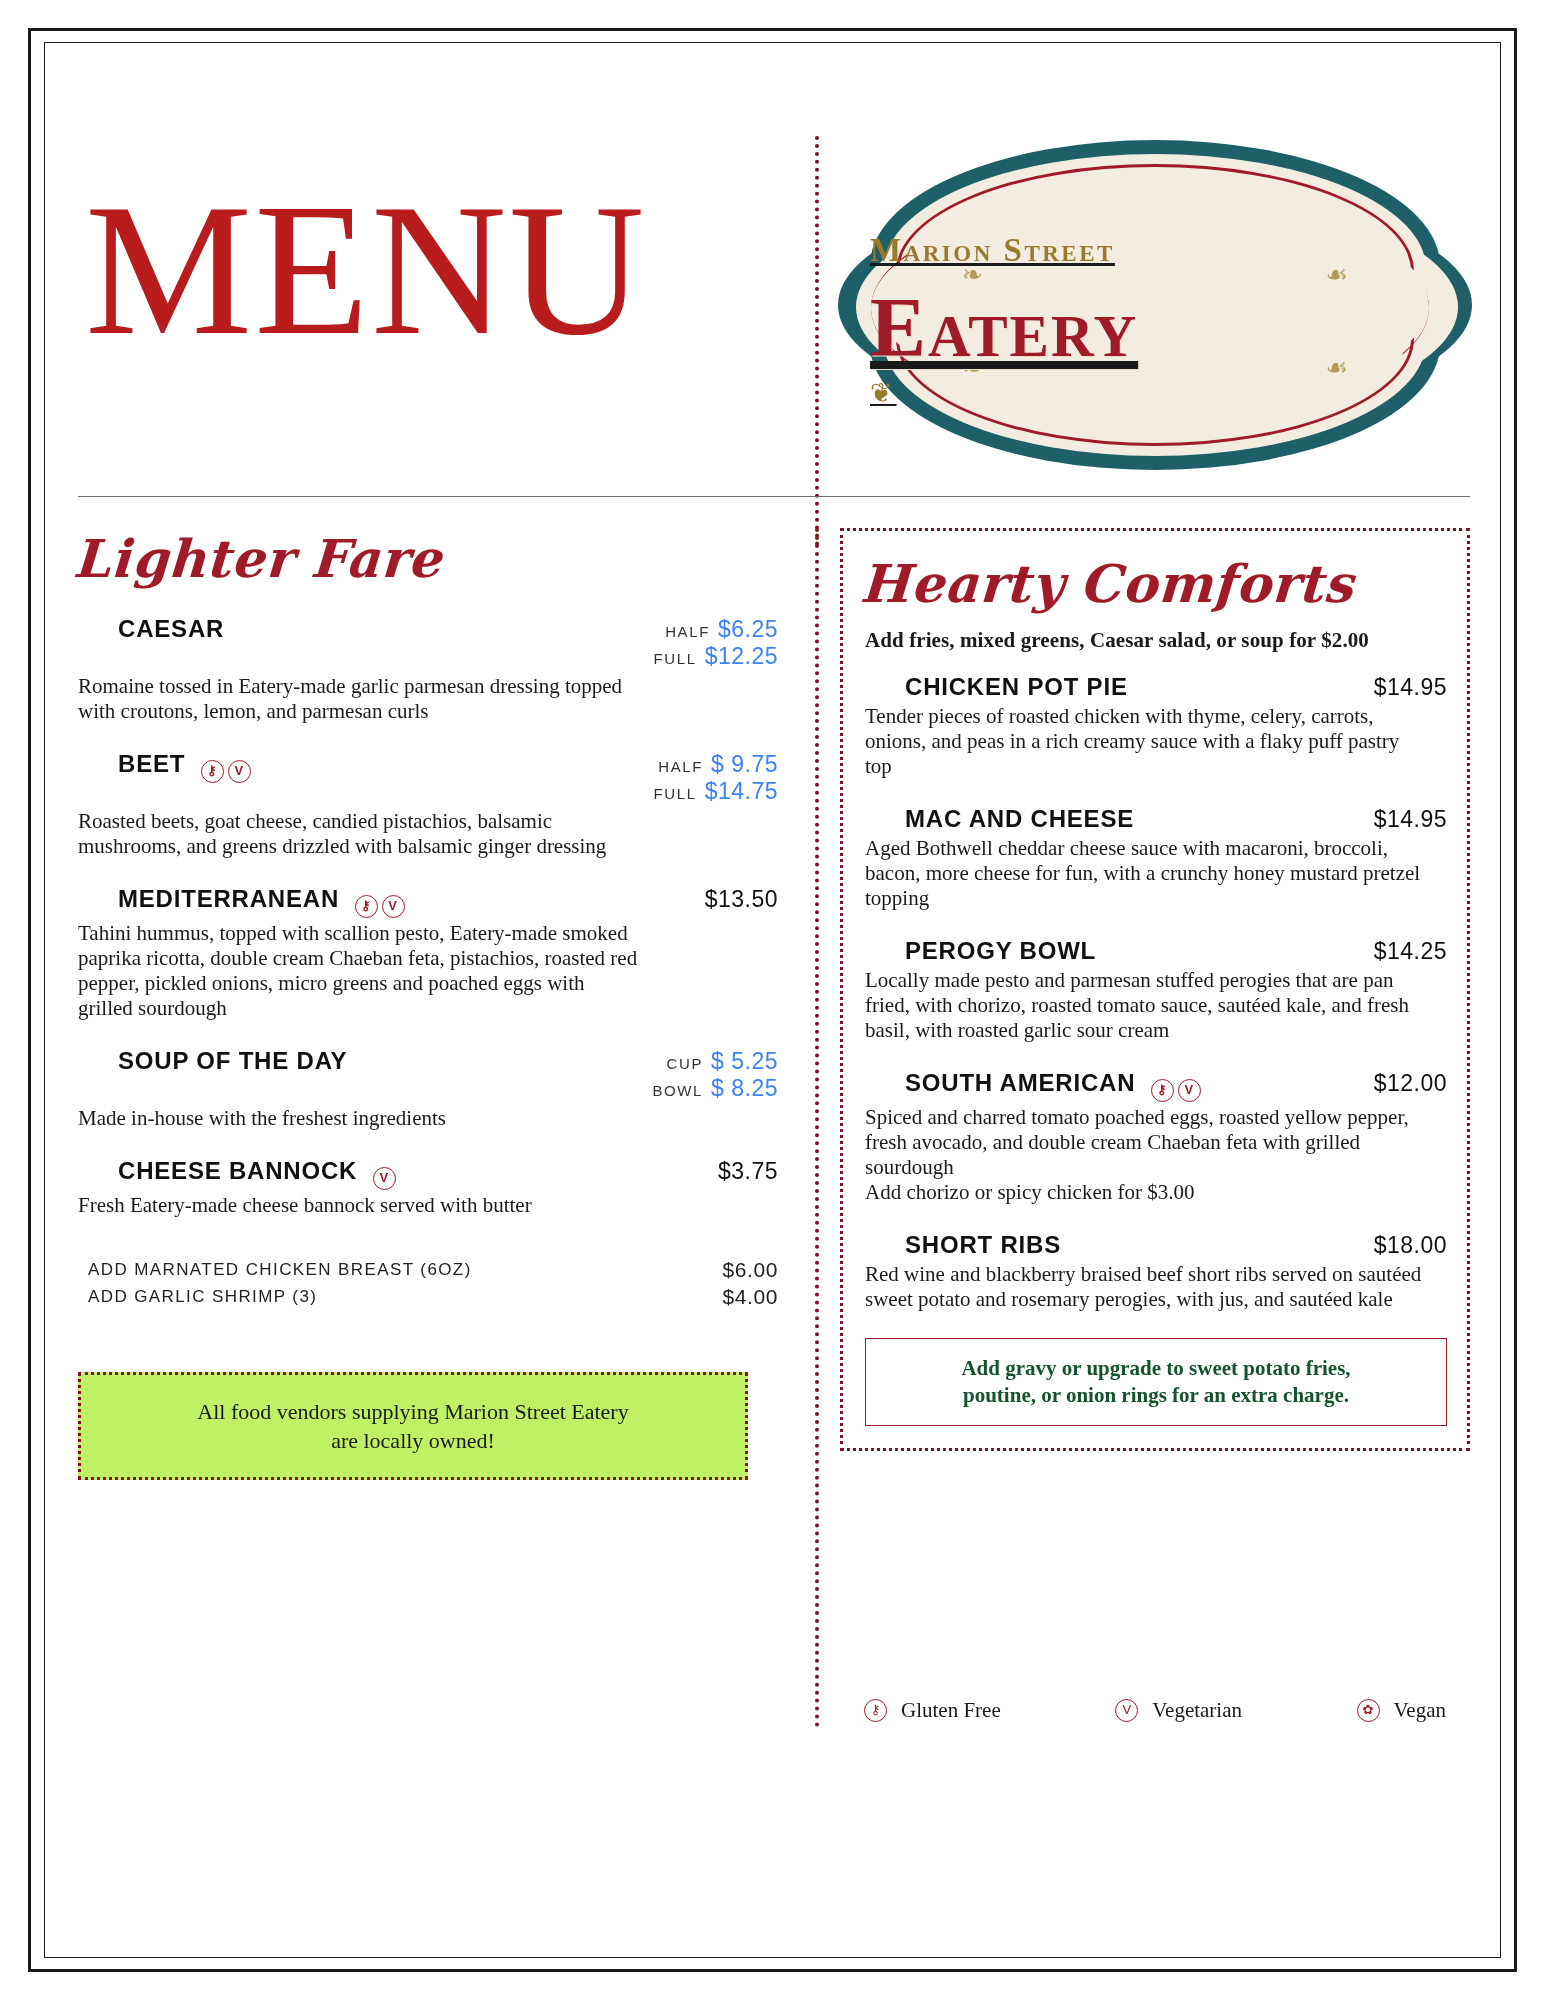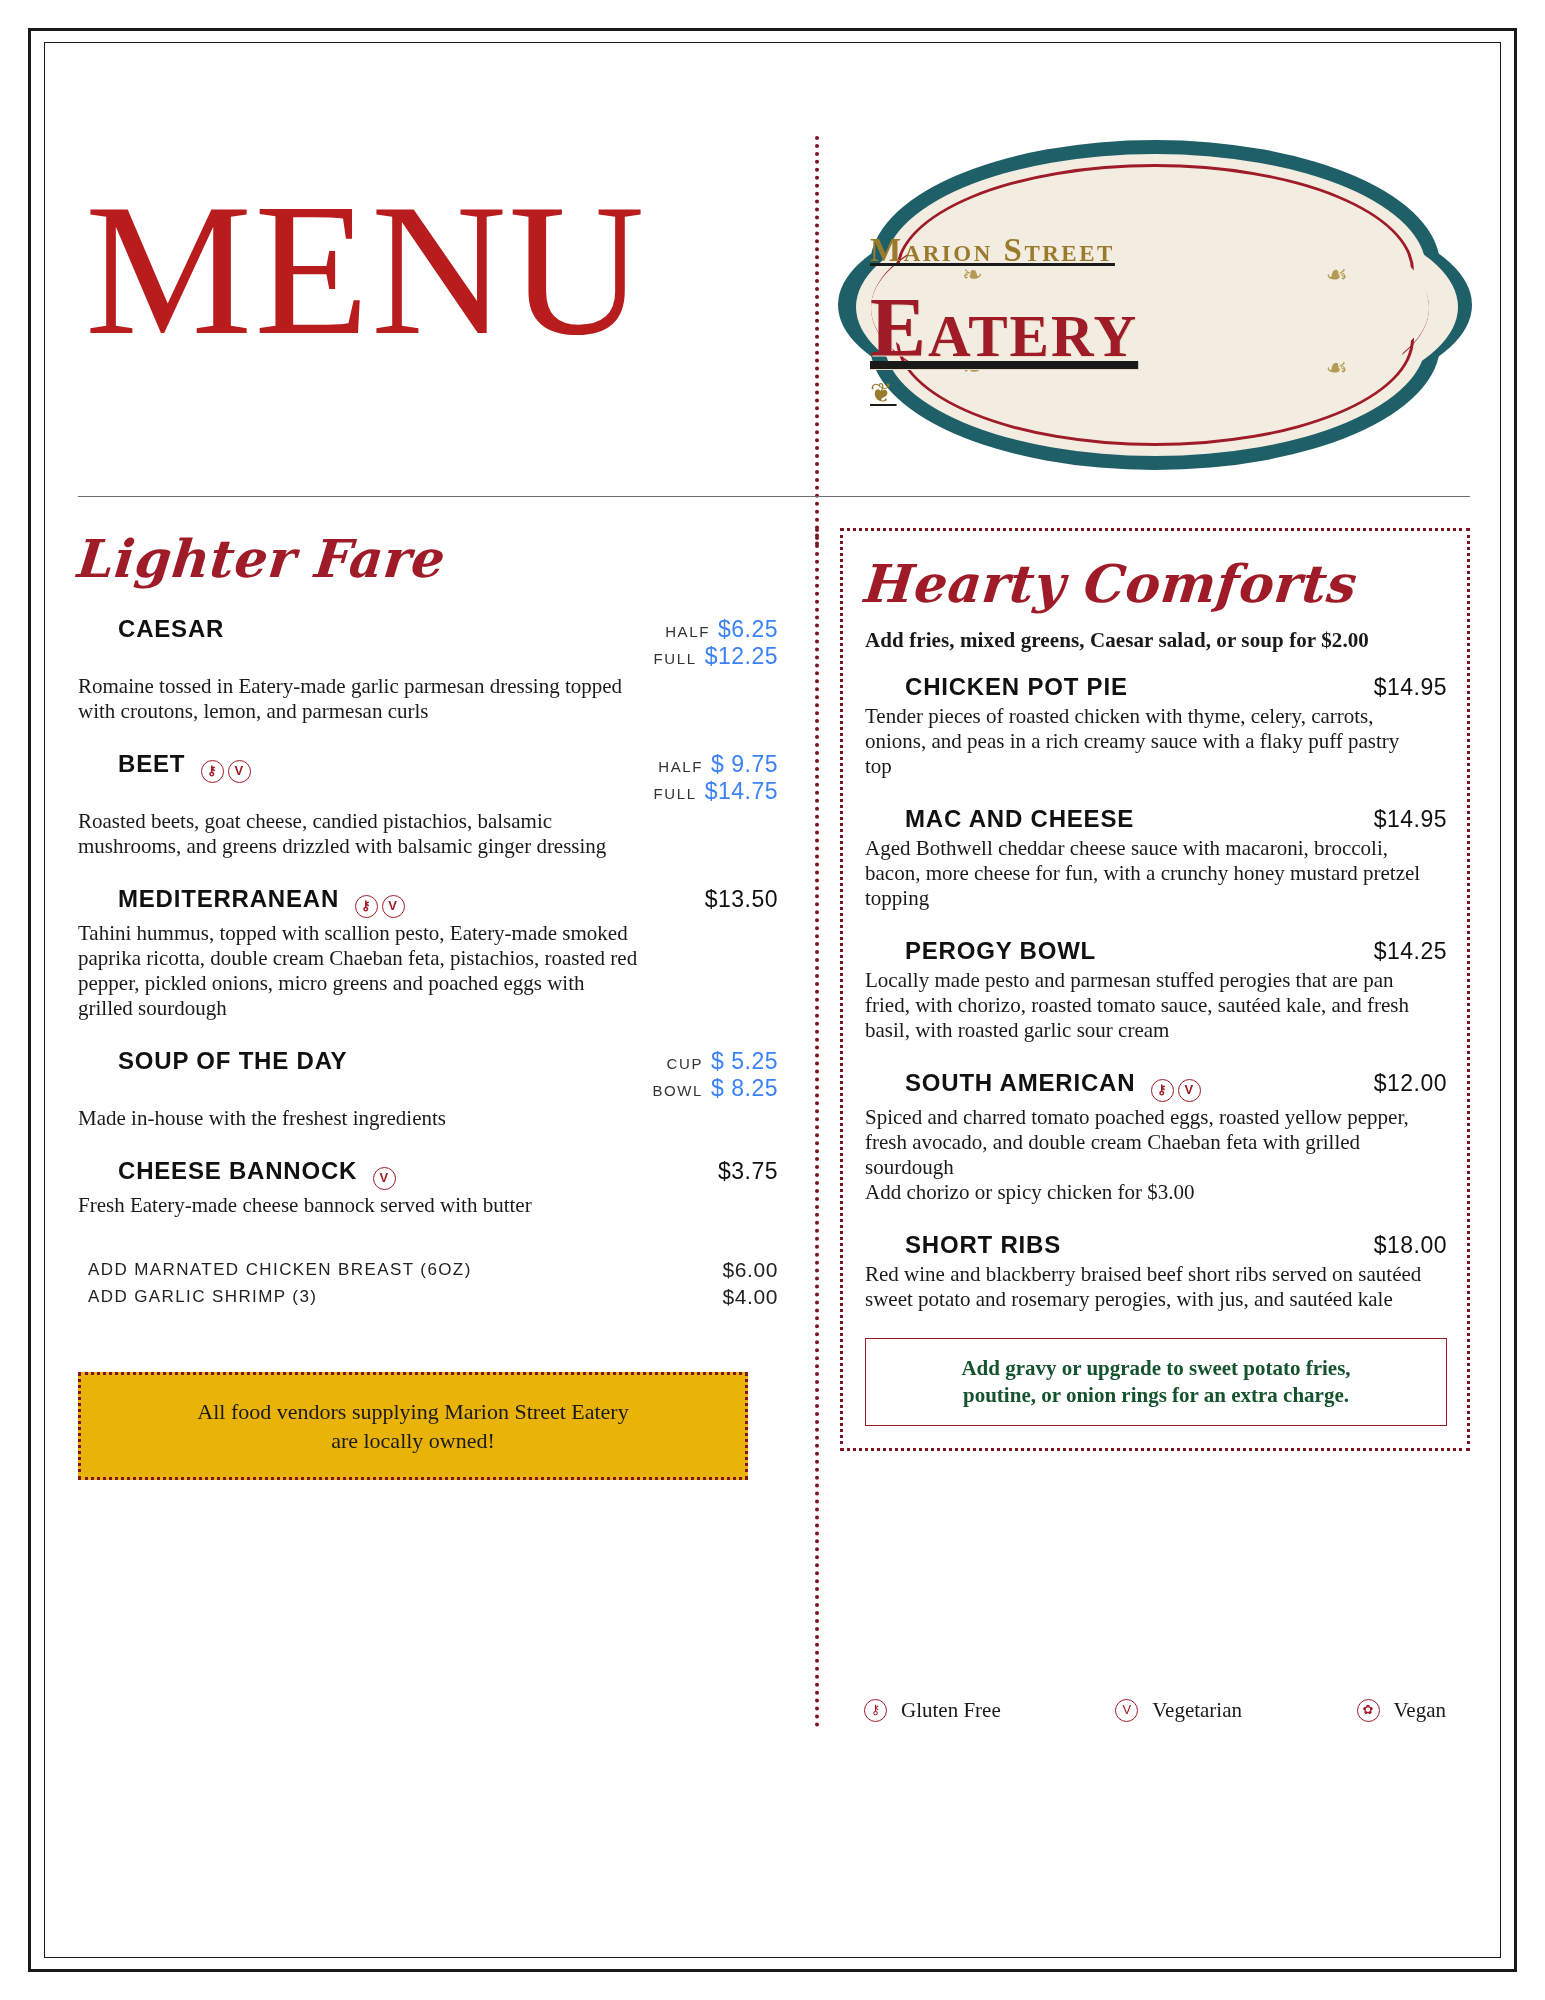--- a/index.html
+++ b/index.html
@@ -299,21 +299,21 @@
   .addon-row {
     display: flex;
     justify-content: space-between;
     line-height: 27px;
   }
   .addon-price { font-size: 21px; letter-spacing: 0.6px; }
 
   .vendor-box {
     margin-top: 62px;
     border: 3px dotted #7d1420;
-    background: #eab308;
+    background: #bef264;
     padding: 22px 20px;
     text-align: center;
     font-family: "Liberation Serif", serif;
     font-size: 22px;
     line-height: 29px;
     color: #1a1a1a;
     width: 670px;
   }
 
   .gravy-box {

